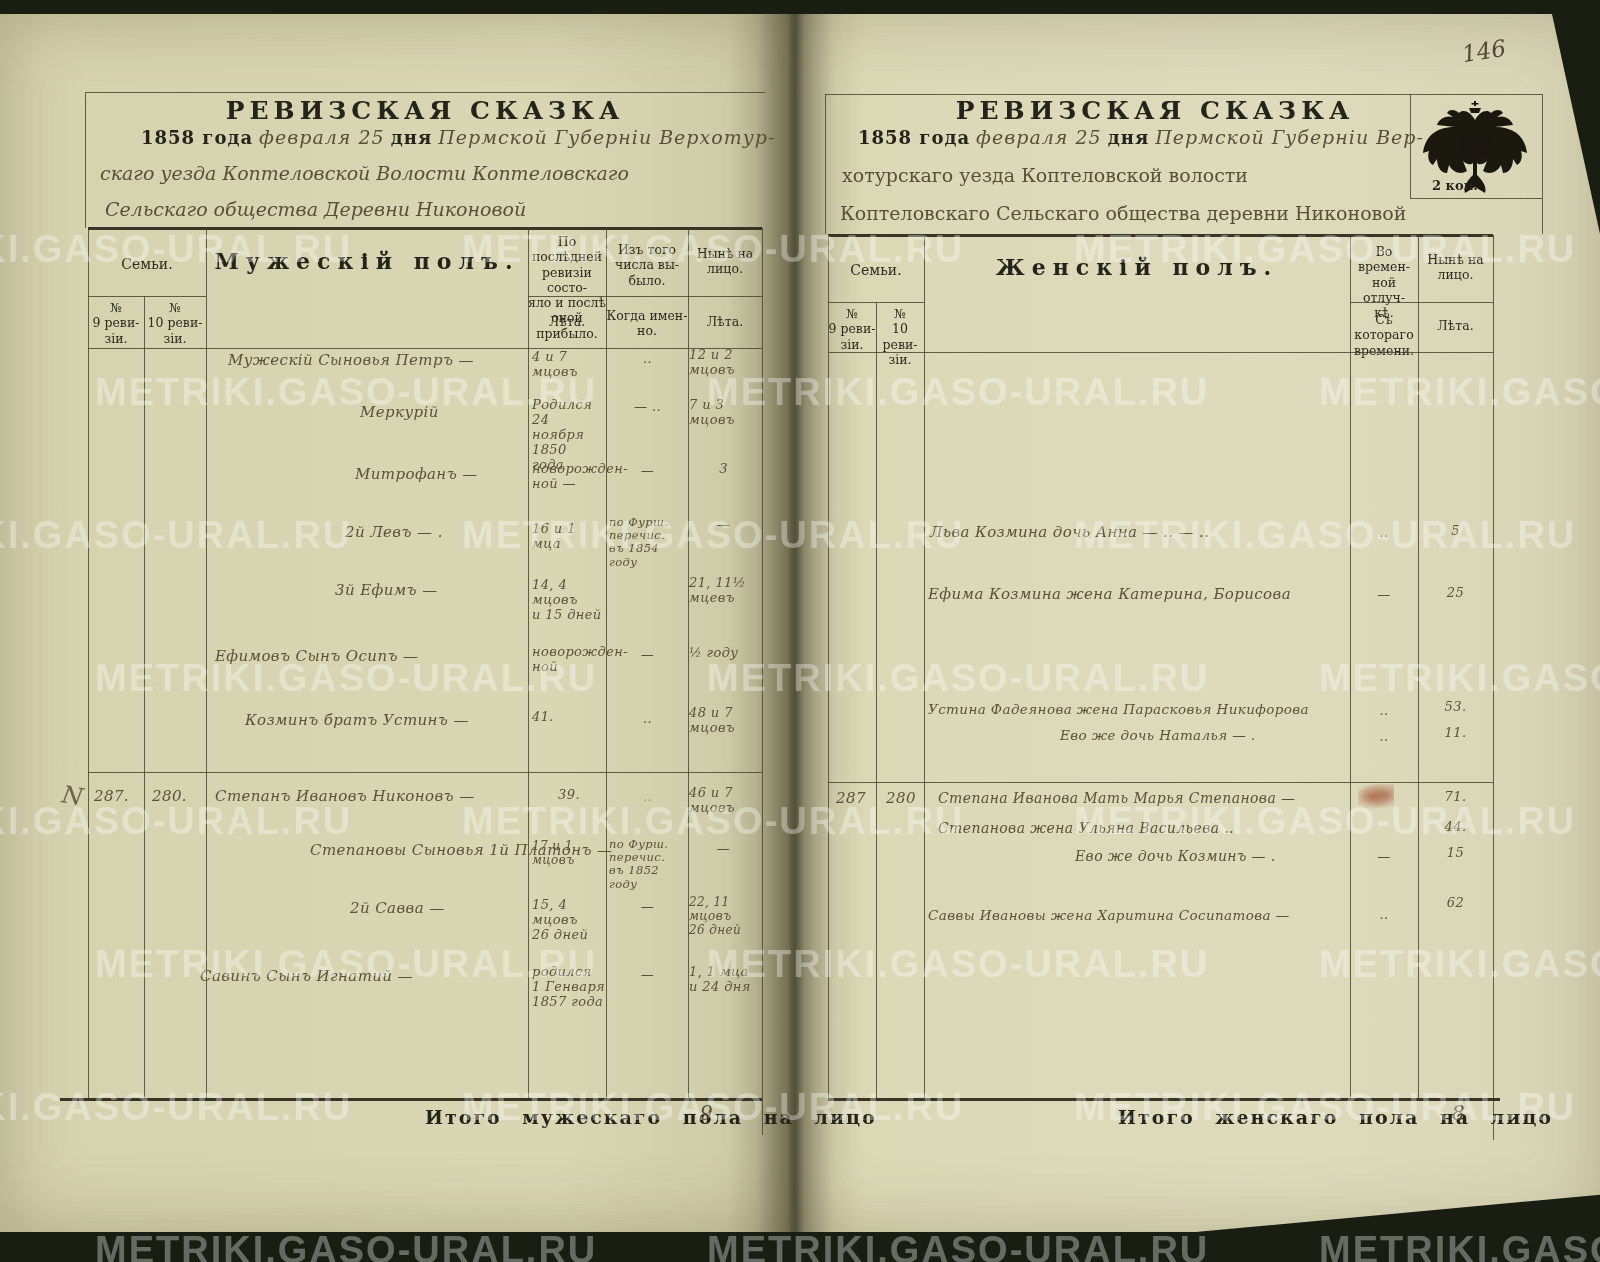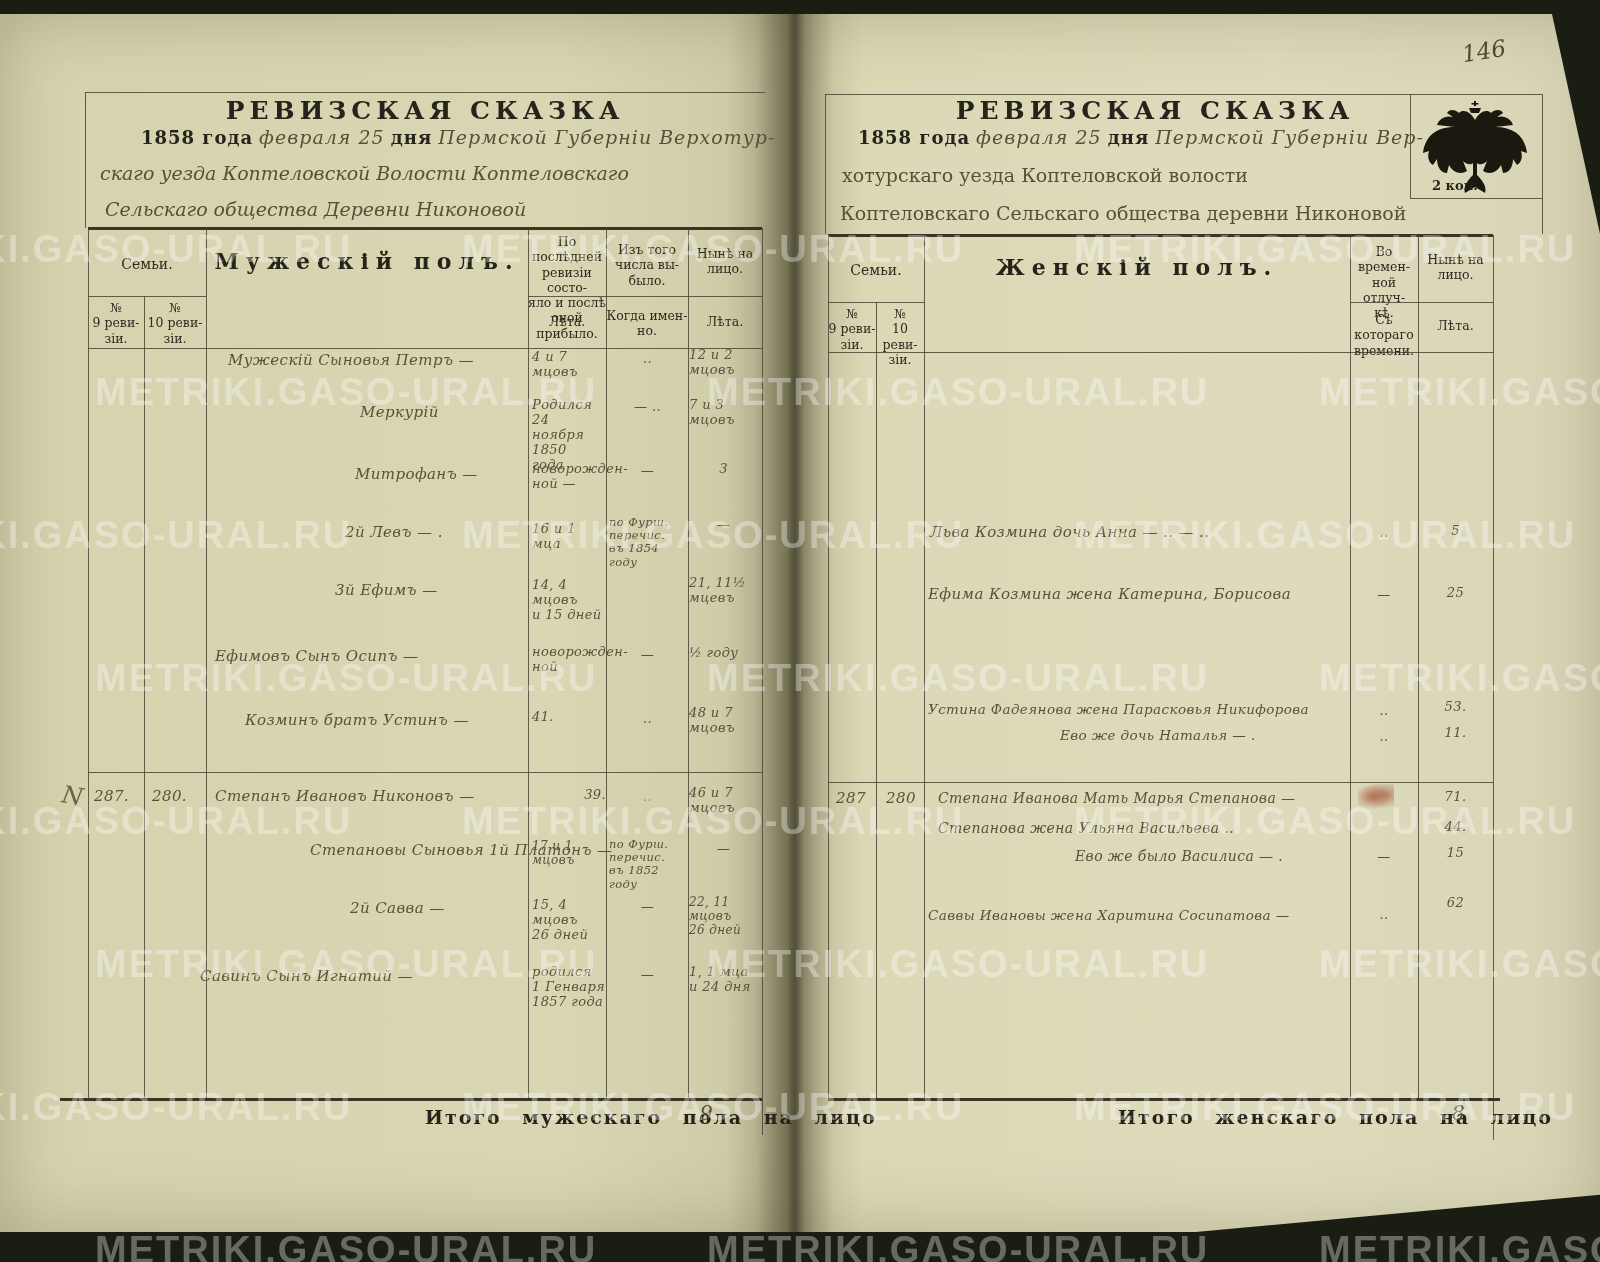--- a/index.html
+++ b/index.html
@@ -163,21 +163,21 @@
   <div class="hw sm cWhen" style="top:712px;text-align:center;">..</div>
   <div class="hw sm cNow" style="top:706px;">48 и 7
 мцовъ</div>
 
   <div class="hline" style="left:88px;top:772px;width:674px;"></div>
   <div id="margin-mark">N</div>
 
   <div class="hw" style="left:94px;top:788px;">287.</div>
   <div class="hw" style="left:152px;top:788px;">280.</div>
   <div class="hw" style="left:215px;top:788px;">Степанъ Ивановъ Никоновъ —</div>
-  <div class="hw sm cAge" style="top:788px;text-align:right;">39.</div>
+  <div class="hw sm cAge" style="top:788px;text-align:center;">39.</div>
   <div class="hw sm cWhen" style="top:790px;text-align:center;opacity:.5;">..</div>
   <div class="hw sm cNow" style="top:786px;">46 и 7
 мцовъ</div>
 
   <div class="hw" style="left:310px;top:842px;">Степановы Сыновья 1й Платонъ —</div>
   <div class="hw sm cAge" style="top:840px;font-size:12px;">17 и 1 мцовъ</div>
   <div class="hw sm cWhen" style="top:838px;font-size:11.5px;">по Фурш.
 перечис.
 въ 1852 году</div>
   <div class="hw sm cNow" style="top:842px;text-align:center;">—</div>
@@ -277,21 +277,21 @@
   <div id="red-smudge"></div>
 
   <div class="hw" style="left:836px;top:790px;font-style:italic;">287</div>
   <div class="hw" style="left:886px;top:790px;">280</div>
   <div class="hw" style="left:938px;top:790px;font-size:14px;">Степана Иванова Мать Марья Степанова —</div>
   <div class="hw sm cNow2" style="top:790px;">71.</div>
 
   <div class="hw" style="left:938px;top:820px;font-size:14px;">Степанова жена Ульяна Васильева ..</div>
   <div class="hw sm cNow2" style="top:820px;">44.</div>
 
-  <div class="hw" style="left:1075px;top:848px;font-size:14px;">Ево же было Василиса — .</div>
+  <div class="hw" style="left:1075px;top:848px;font-size:14px;">Ево же дочь Козминъ — .</div>
   <div class="hw sm cSince" style="top:850px;">—</div>
   <div class="hw sm cNow2" style="top:846px;">15</div>
 
   <div class="hw" style="left:928px;top:908px;font-size:13.5px;">Саввы Ивановы жена Харитина Сосипатова —</div>
   <div class="hw sm cSince" style="top:908px;">..</div>
   <div class="hw sm cNow2" style="top:896px;">62</div>
 
   <div class="hline thick" style="left:828px;top:1098px;width:672px;"></div>
   <div class="total-label" style="left:1118px;top:1106px;">Итого женскаго пола на лицо</div>
   <div class="hw total-val" style="left:1452px;top:1102px;">8</div>

